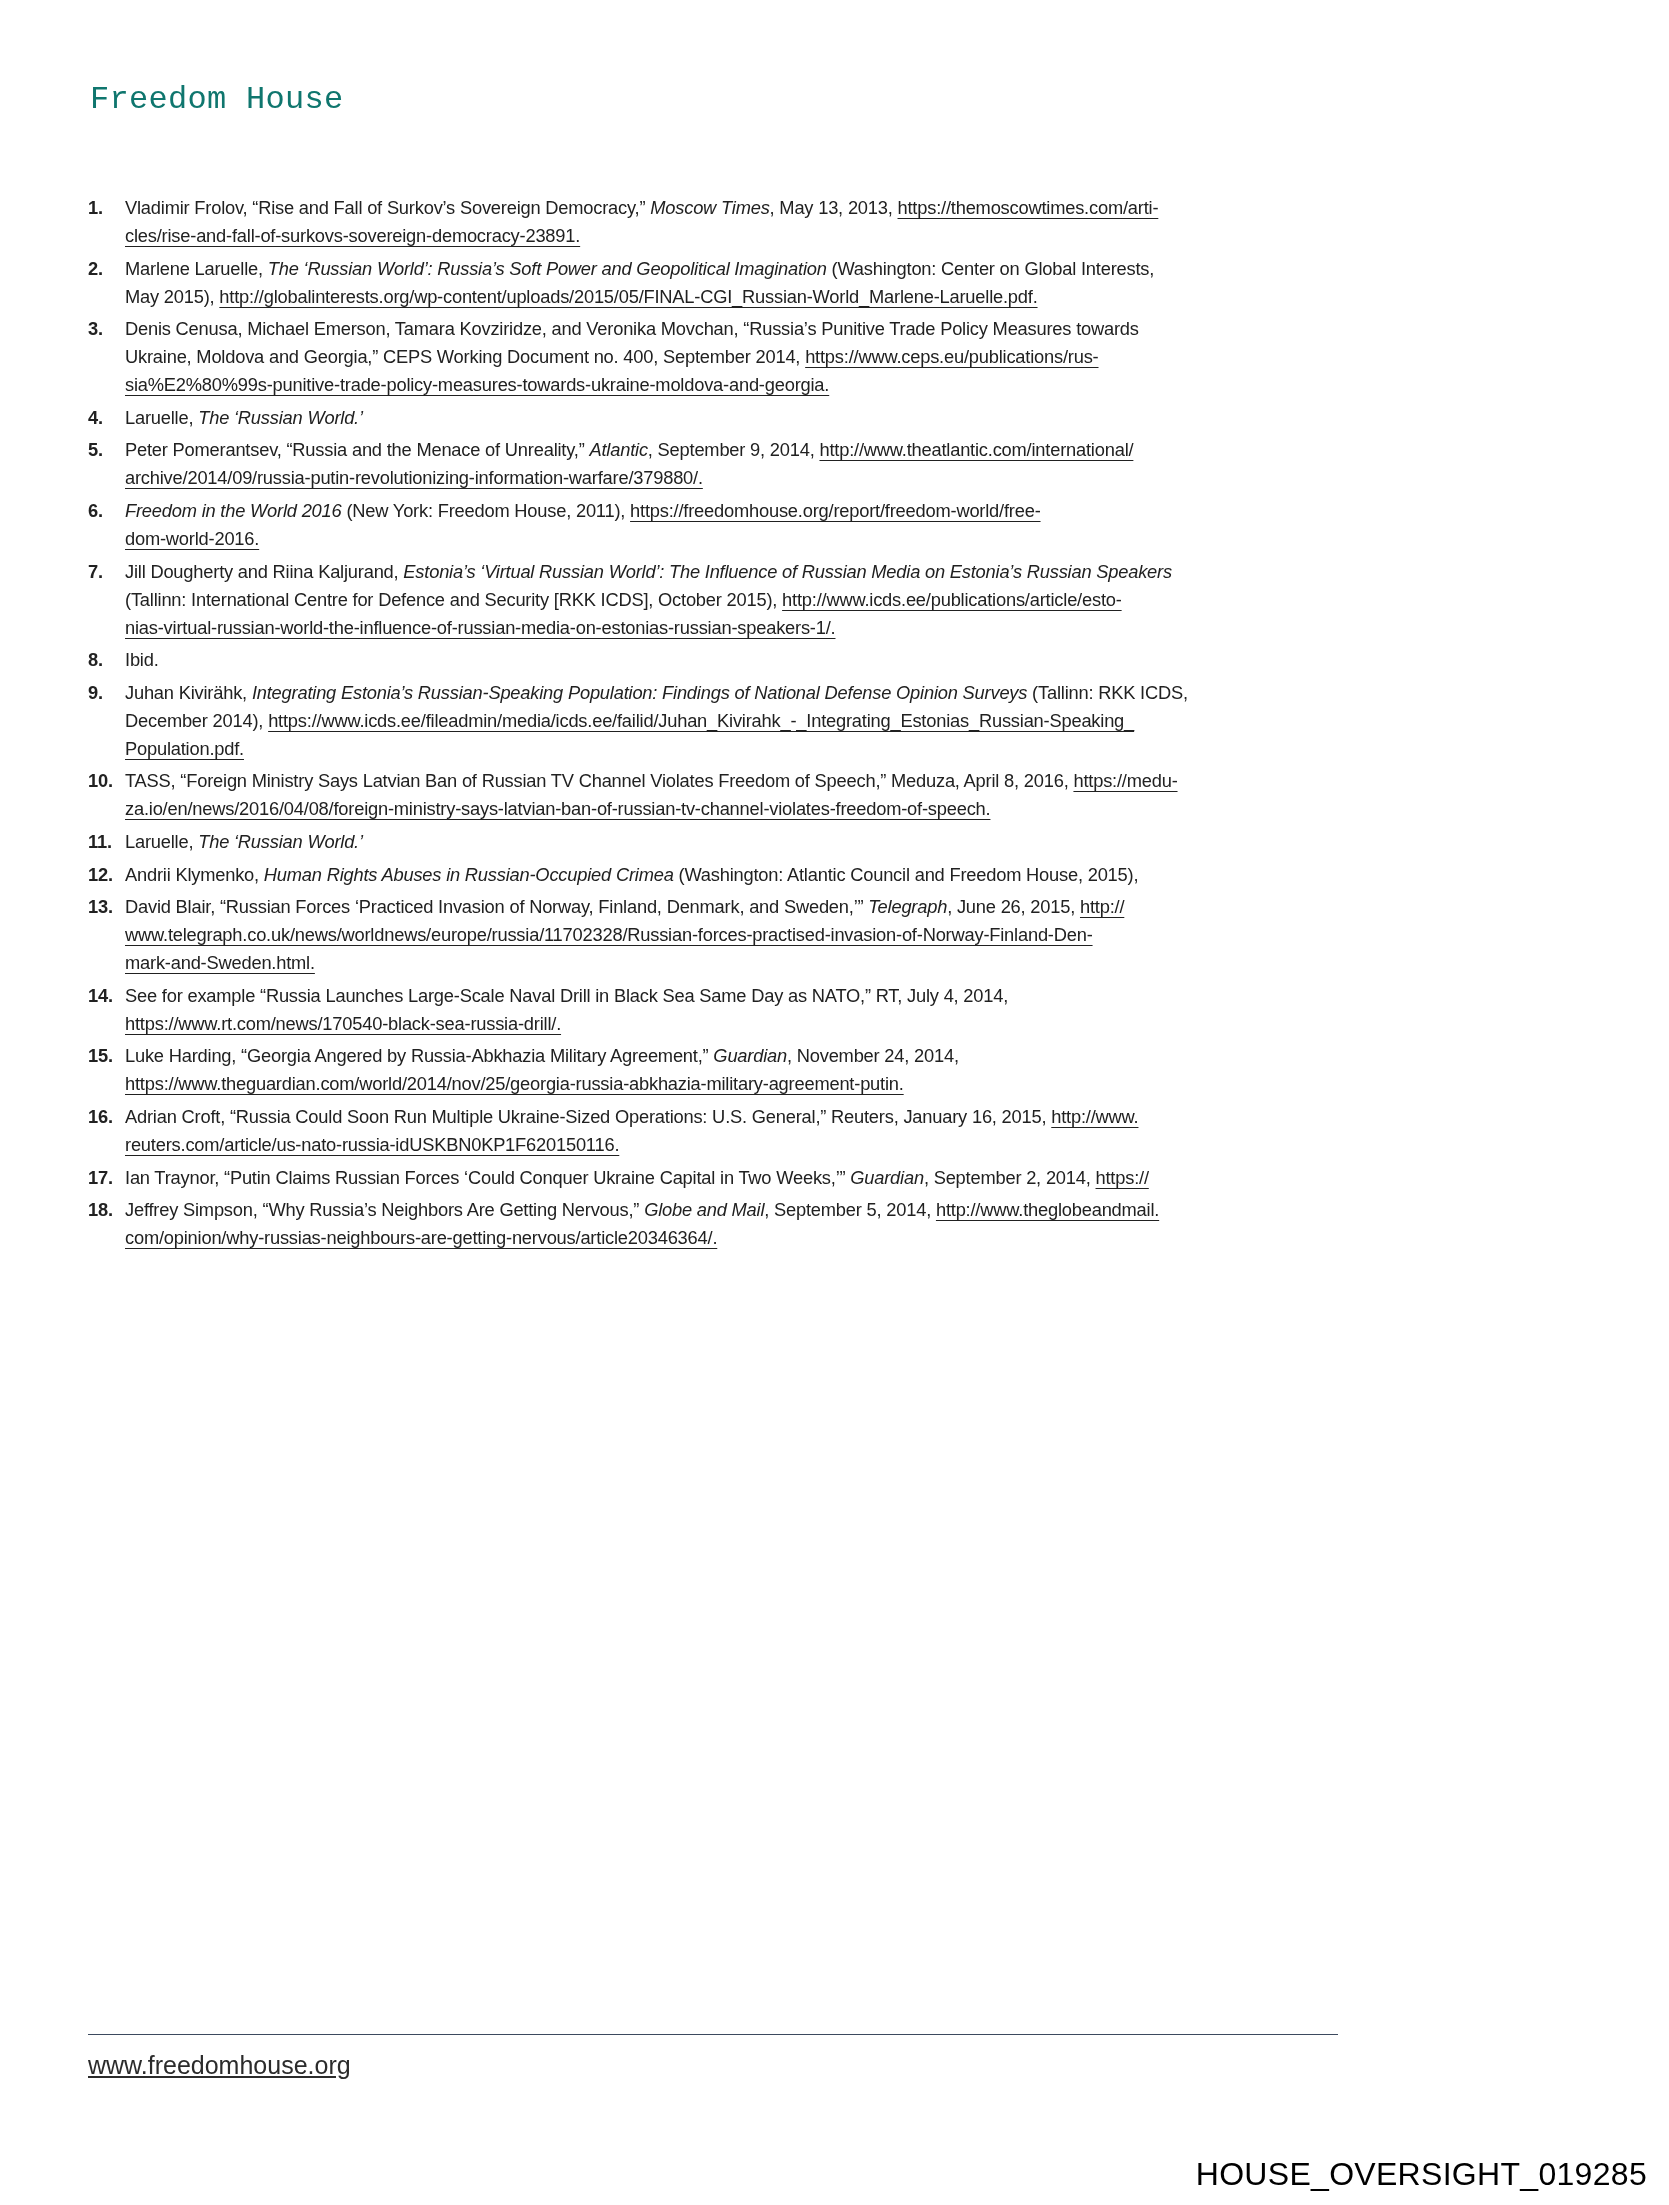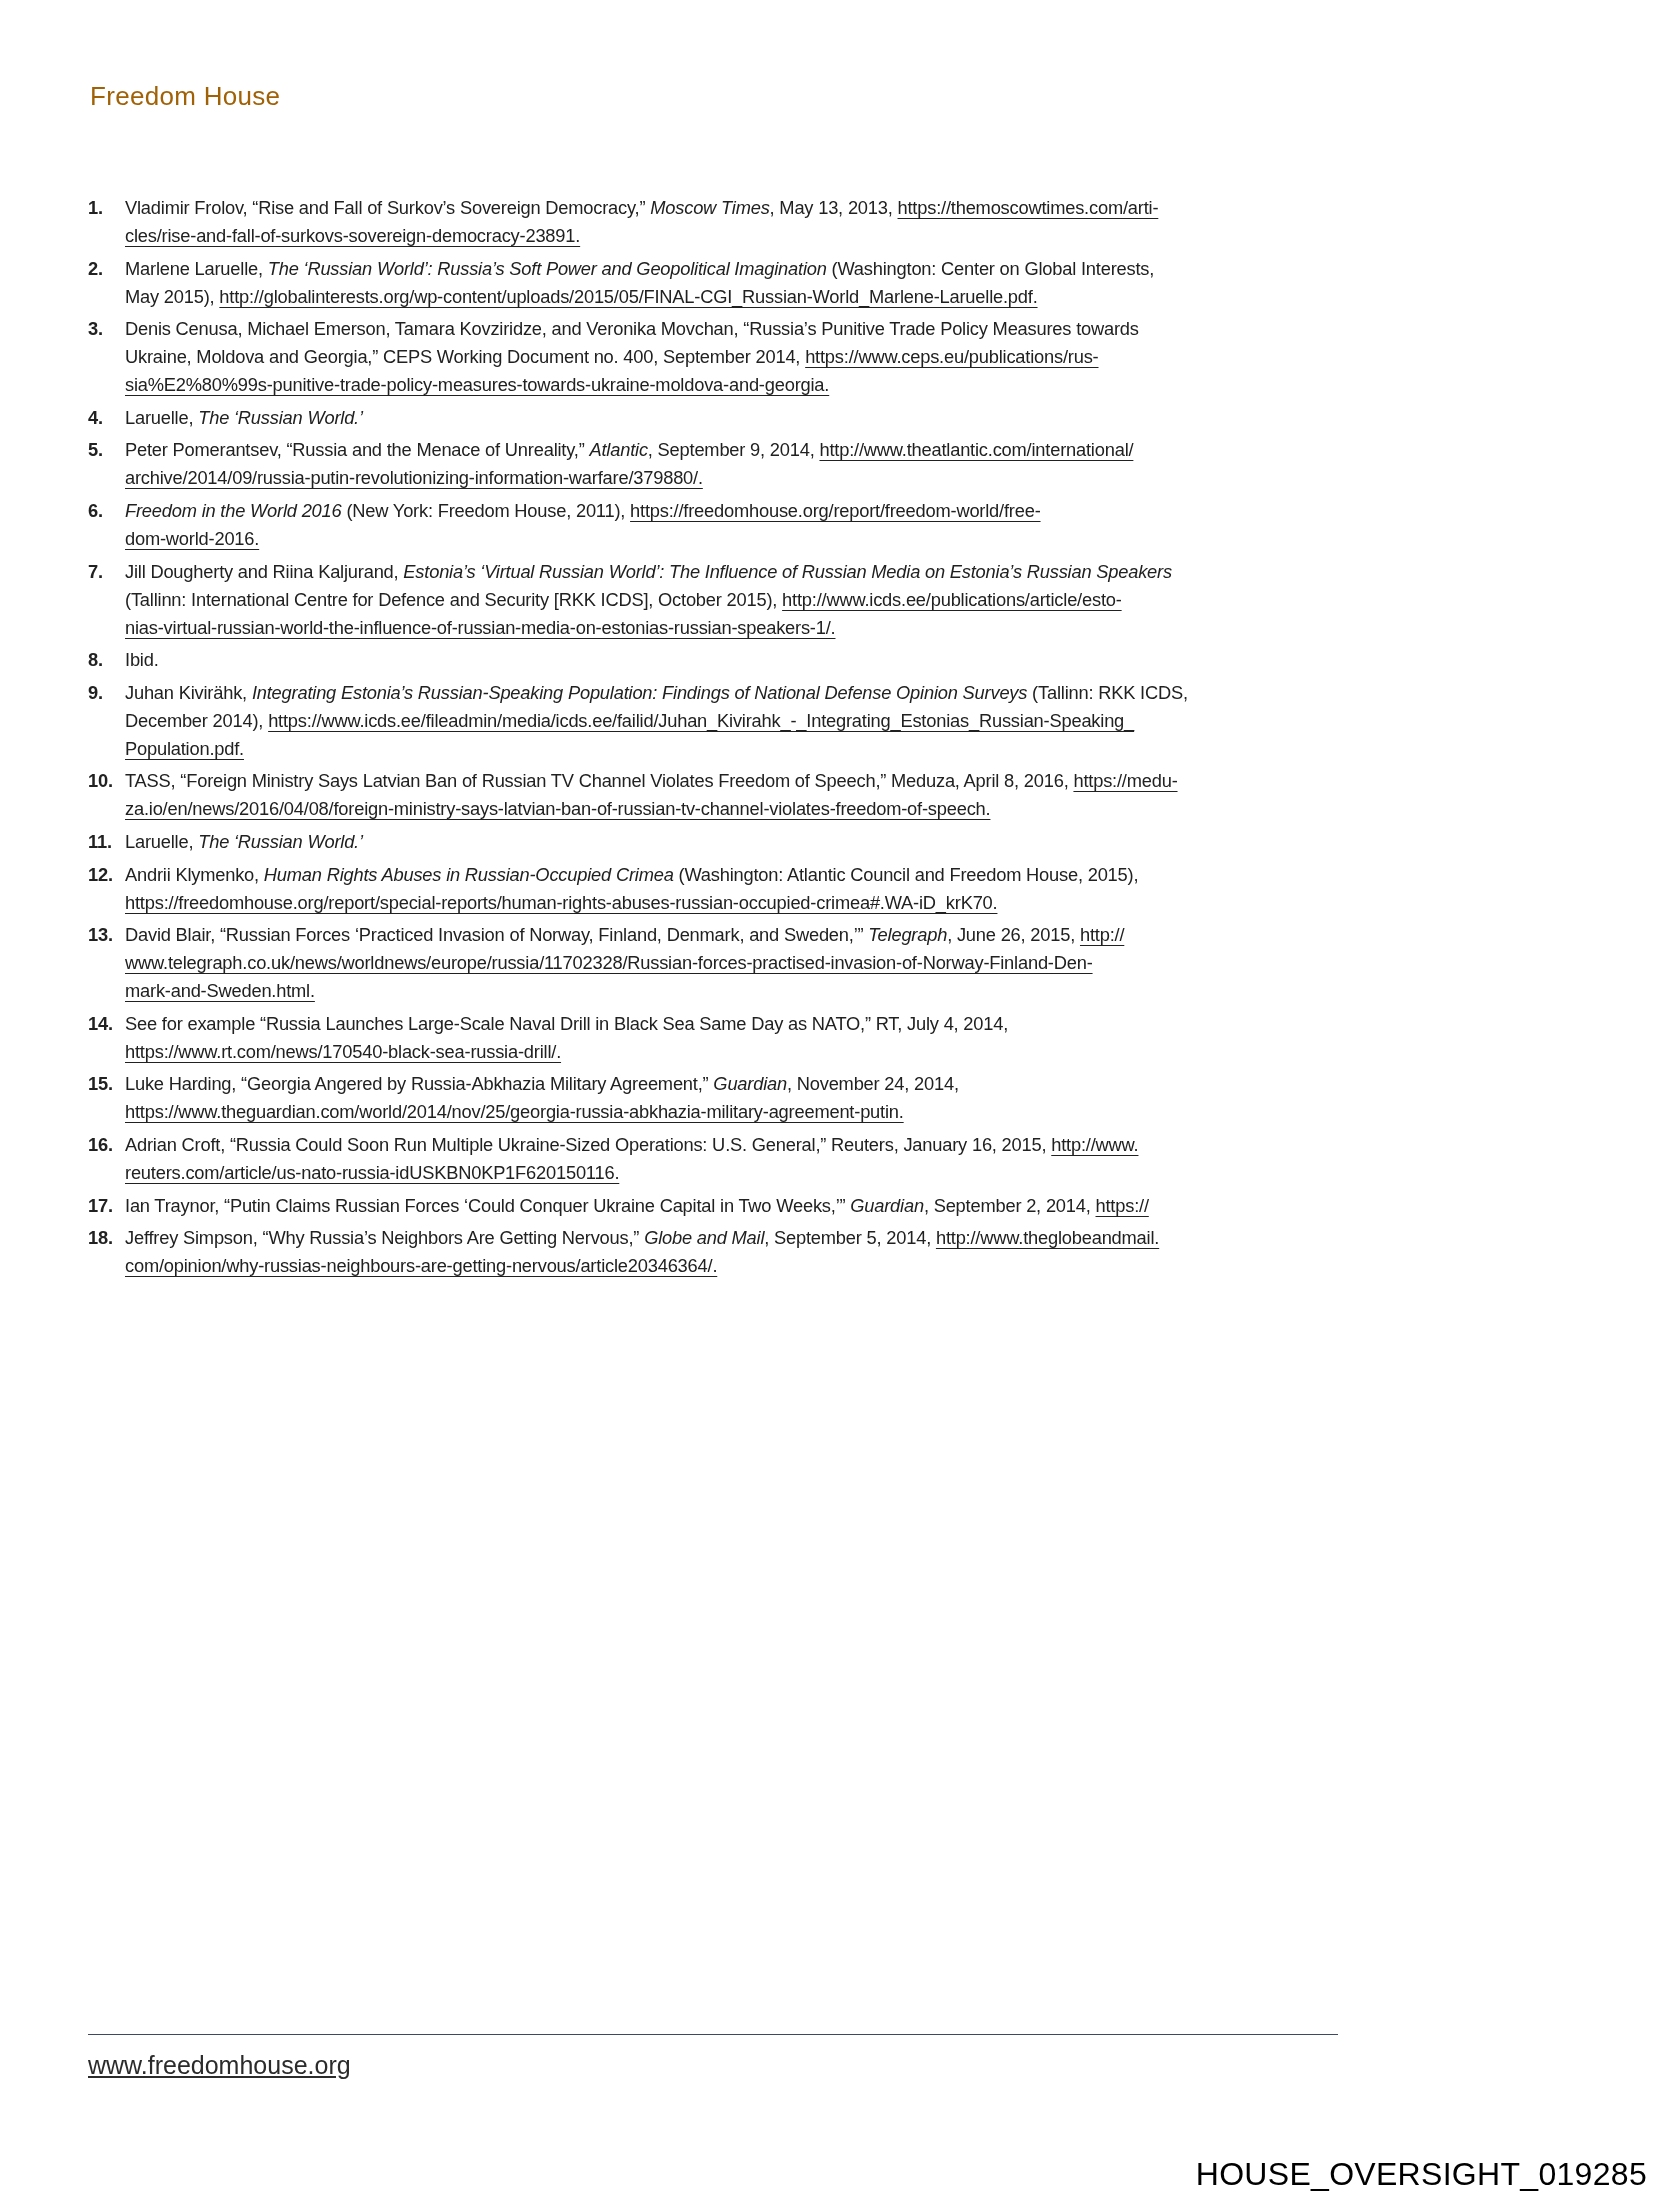--- a/index.html
+++ b/index.html
@@ -9,24 +9,25 @@
     height: 2205px;
     background: #ffffff;
     font-family: "Liberation Sans", "DejaVu Sans", sans-serif;
     color: #212121;
     overflow: hidden;
   }
   .brand {
     position: absolute;
     left: 90px;
     top: 82px;
-    font-size: 26px;
+    font-size: 32px;
     line-height: 1.1;
-    color: #a16207;
+    color: #0f766e;
     letter-spacing: 0.3px;
+    font-family: Liberation Mono, monospace;
   }
   .refs {
     position: absolute;
     left: 88px;
     top: 194px;
     width: 1257px;
     list-style: none;
     margin: 0;
     padding: 0;
   }
@@ -135,21 +136,21 @@
       <li class="ref">
         <span class="ref-num">10.</span>
         <span class="ref-text"><span>TASS, “Foreign Ministry Says Latvian Ban of Russian TV Channel Violates Freedom of Speech,” Meduza, April 8, 2016, </span><a class="lnk">https://medu-</a><br><a class="lnk">za.io/en/news/2016/04/08/foreign-ministry-says-latvian-ban-of-russian-tv-channel-violates-freedom-of-speech.</a></span>
       </li>
       <li class="ref">
         <span class="ref-num">11.</span>
         <span class="ref-text"><span>Laruelle, </span><i>The ‘Russian World.’</i></span>
       </li>
       <li class="ref">
         <span class="ref-num">12.</span>
-        <span class="ref-text"><span>Andrii Klymenko, </span><i>Human Rights Abuses in Russian-Occupied Crimea</i><span> (Washington: Atlantic Council and Freedom House, 2015),</span><br><a class="lnk">https://freedomhouse.org/report/special-reports/human-rights-abuses-russian-occupied-crimea#.WA-iD_krK70.</a></span>
+        <span class="ref-text"><span>Andrii Klymenko, </span><i>Human Rights Abuses in Russian-Occupied Crimea</i><span> (Washington: Atlantic Council and Freedom House, 2015),</span><br></span>
       </li>
       <li class="ref">
         <span class="ref-num">13.</span>
         <span class="ref-text"><span>David Blair, “Russian Forces ‘Practiced Invasion of Norway, Finland, Denmark, and Sweden,’” </span><i>Telegraph</i><span>, June 26, 2015, </span><a class="lnk">http://</a><br><a class="lnk">www.telegraph.co.uk/news/worldnews/europe/russia/11702328/Russian-forces-practised-invasion-of-Norway-Finland-Den-</a><br><a class="lnk">mark-and-Sweden.html.</a></span>
       </li>
       <li class="ref">
         <span class="ref-num">14.</span>
         <span class="ref-text"><span>See for example “Russia Launches Large-Scale Naval Drill in Black Sea Same Day as NATO,” RT, July 4, 2014,</span><br><a class="lnk">https://www.rt.com/news/170540-black-sea-russia-drill/.</a></span>
       </li>
       <li class="ref">

